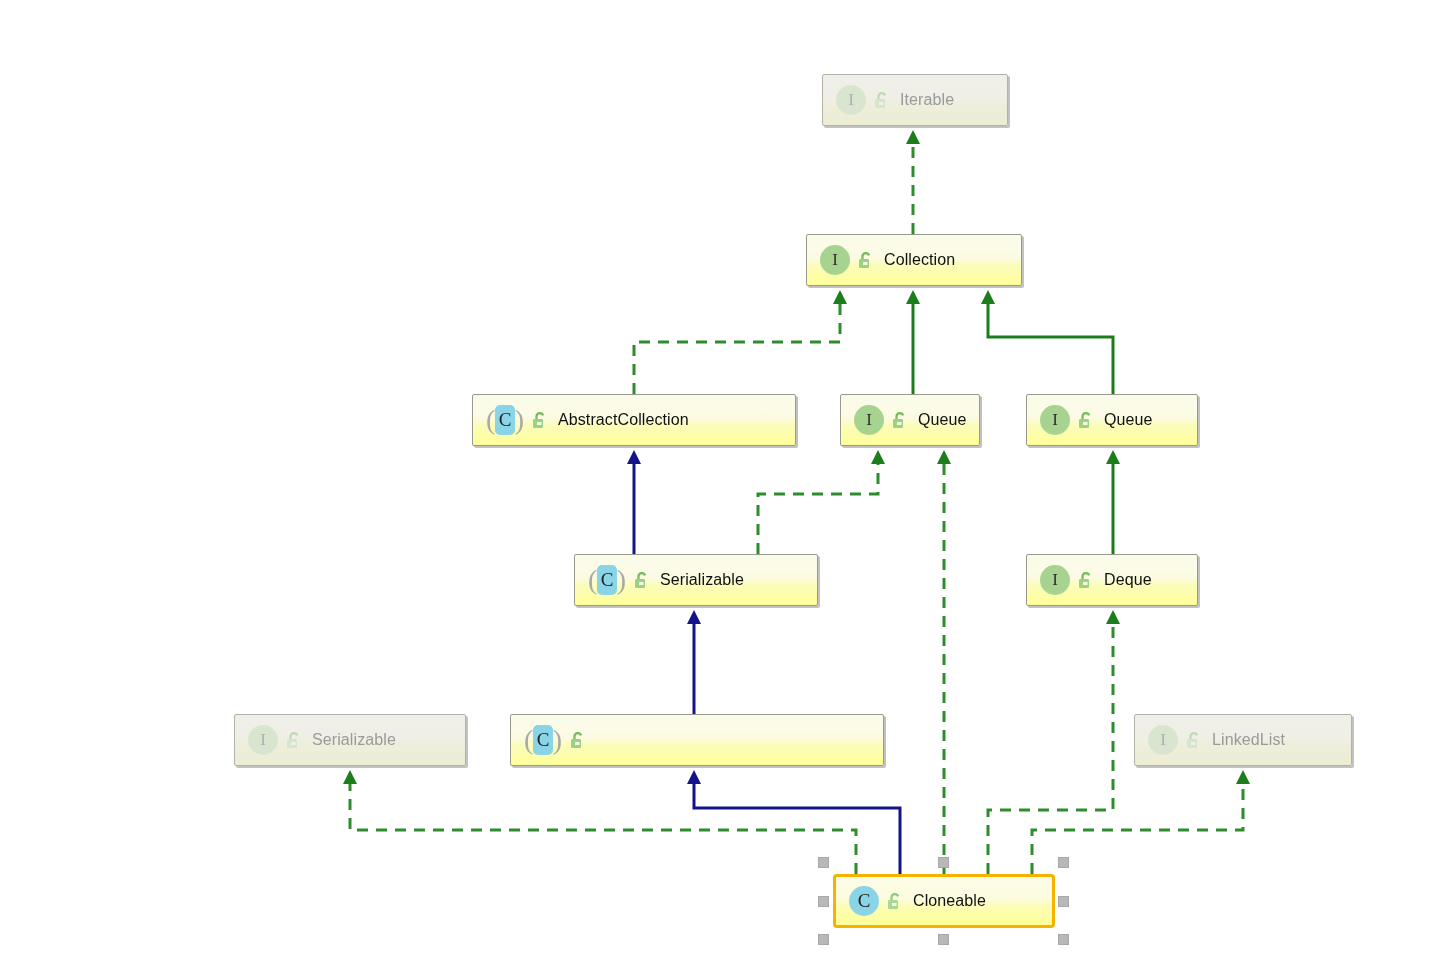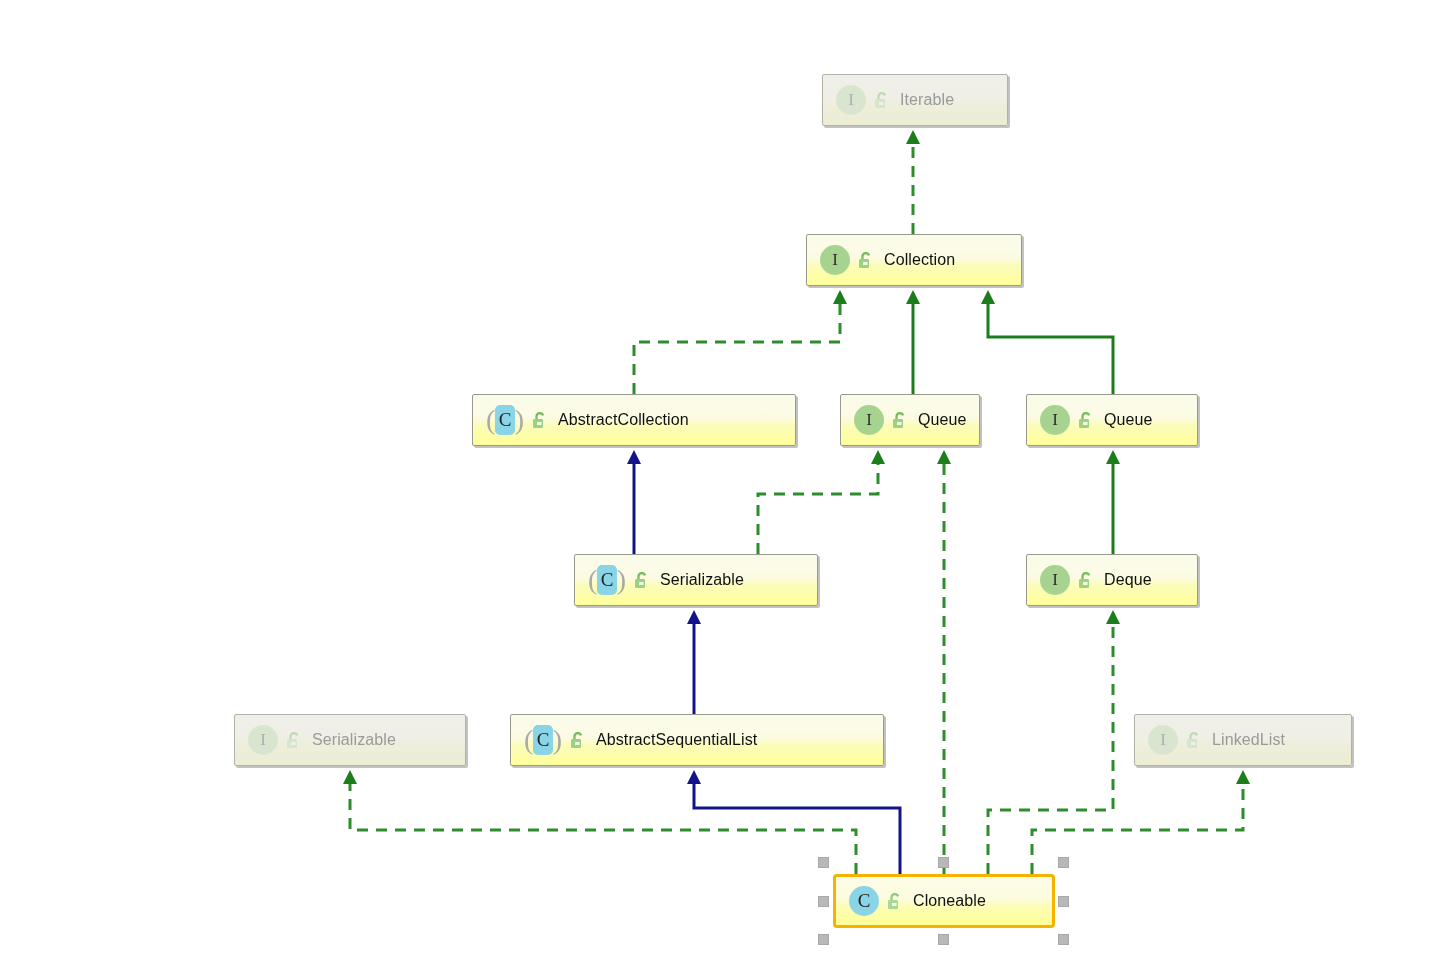--- a/index.html
+++ b/index.html
@@ -309,21 +309,20 @@
         <span class="par l">(</span>
         <span class="rect">C</span>
         <span class="par r">)</span>
       </span>
       <svg class="lock" viewBox="0 0 18 20">
         <path d="M5.5 9 V6 a3.4 3.4 0 0 1 6.6 -0.6" fill="none" stroke="#76bb5e" stroke-width="2.2"></path>
         <rect x="2" y="9" width="10" height="9" rx="1.3" fill="#9bd184"></rect>
         <rect x="6" y="12" width="4.5" height="3" fill="#fbfbe4"></rect>
       </svg>
     </span>
-    <span class="node-label">AbstractSequentialList</span>
   </div>
 
   <div class="node disabled" style="left:1134px; top:714px; width:218px; height:52px;">
     <span class="icon-wrap">
       <span class="ico-iface">I</span>
       <svg class="lock" viewBox="0 0 18 20">
         <path d="M5.5 9 V6 a3.4 3.4 0 0 1 6.6 -0.6" fill="none" stroke="#c3d8b5" stroke-width="2.2"></path>
         <rect x="2" y="9" width="10" height="9" rx="1.3" fill="#d6e5cb"></rect>
         <rect x="6" y="12" width="4.5" height="3" fill="#f0f0ea"></rect>
       </svg>

